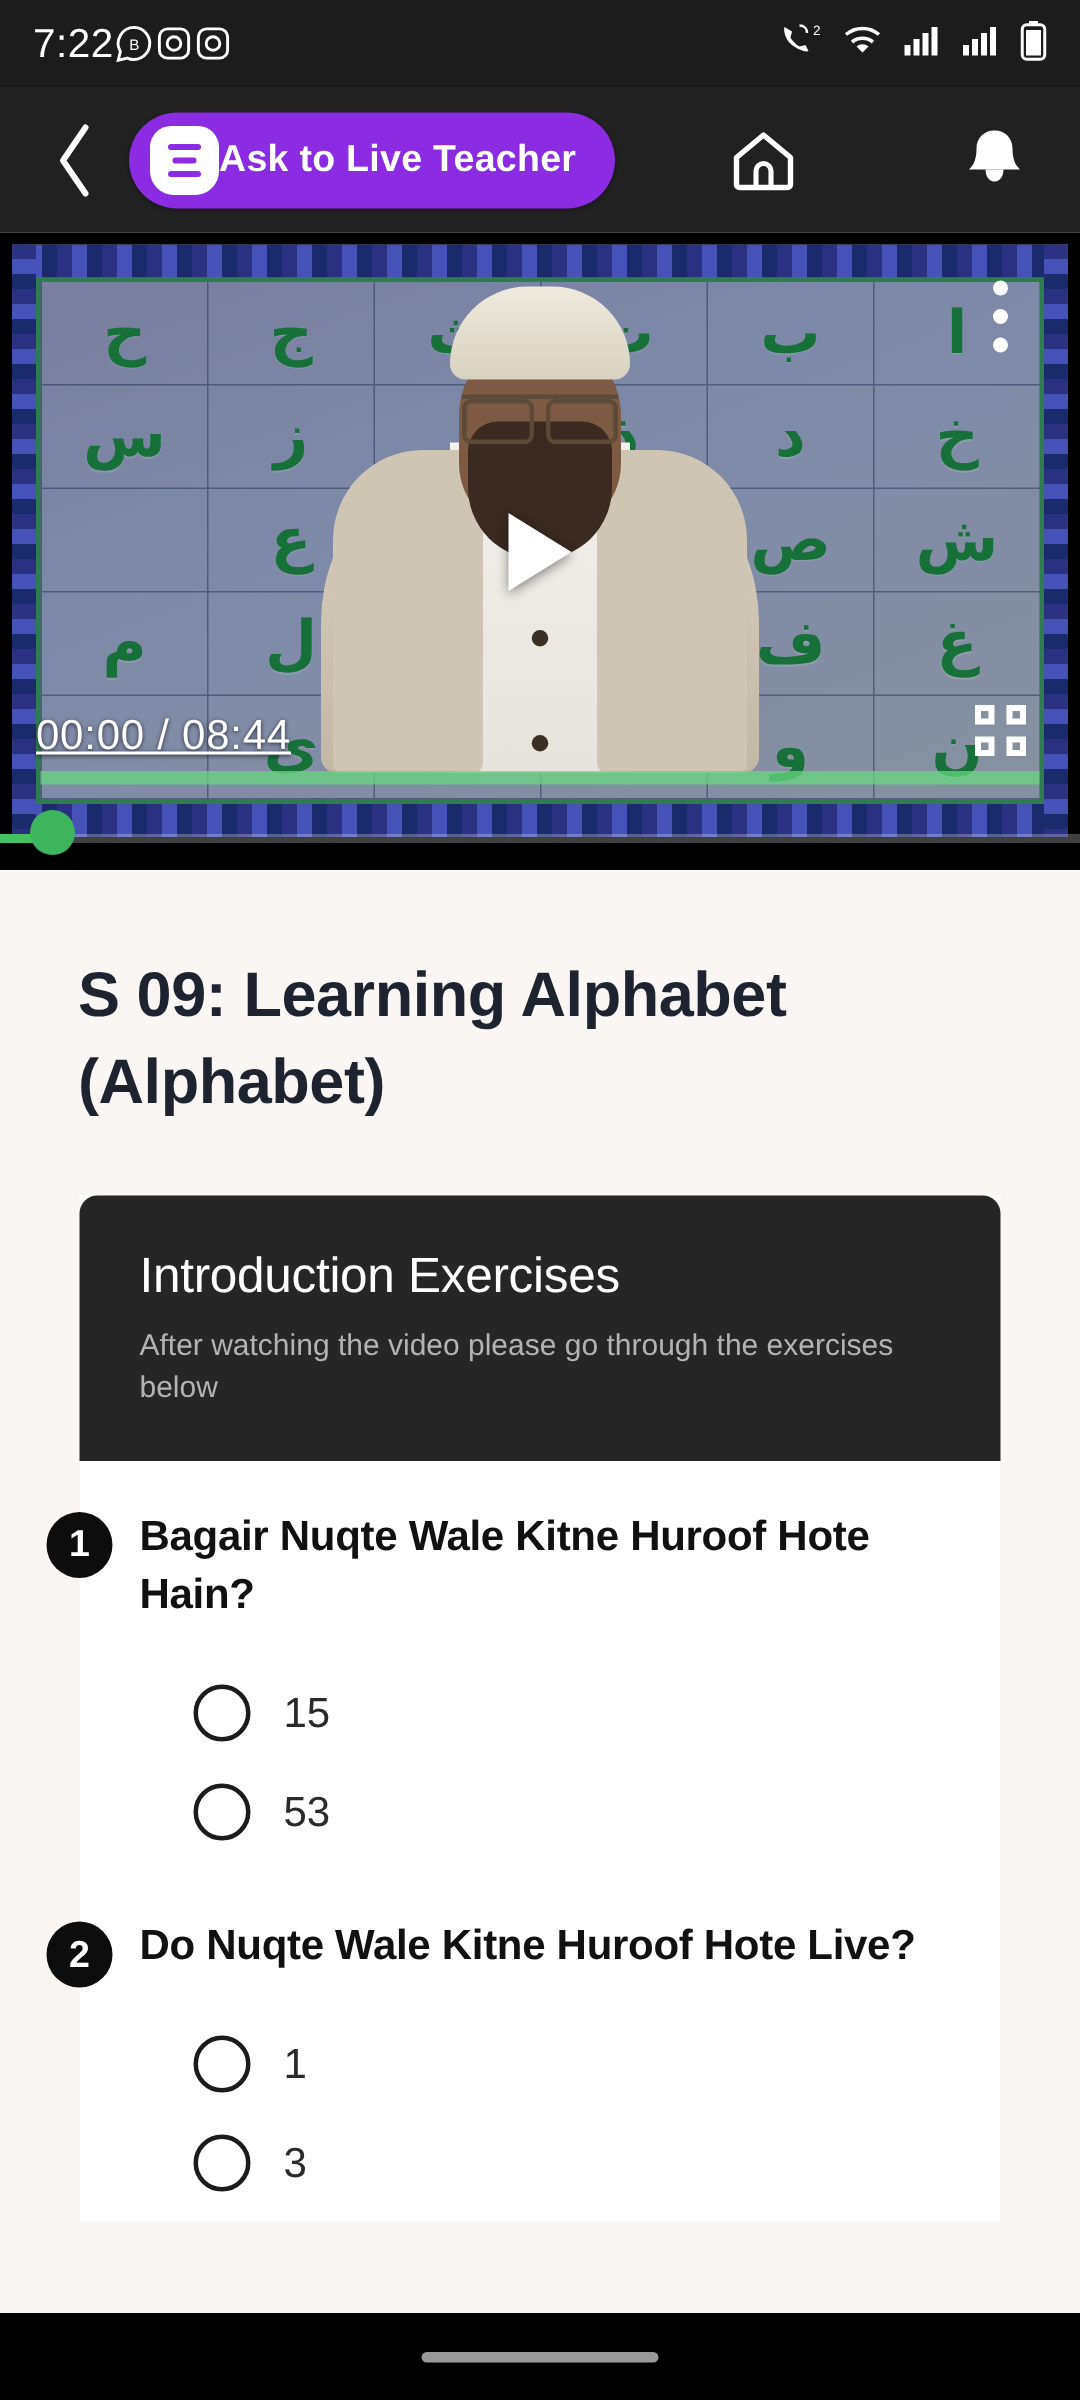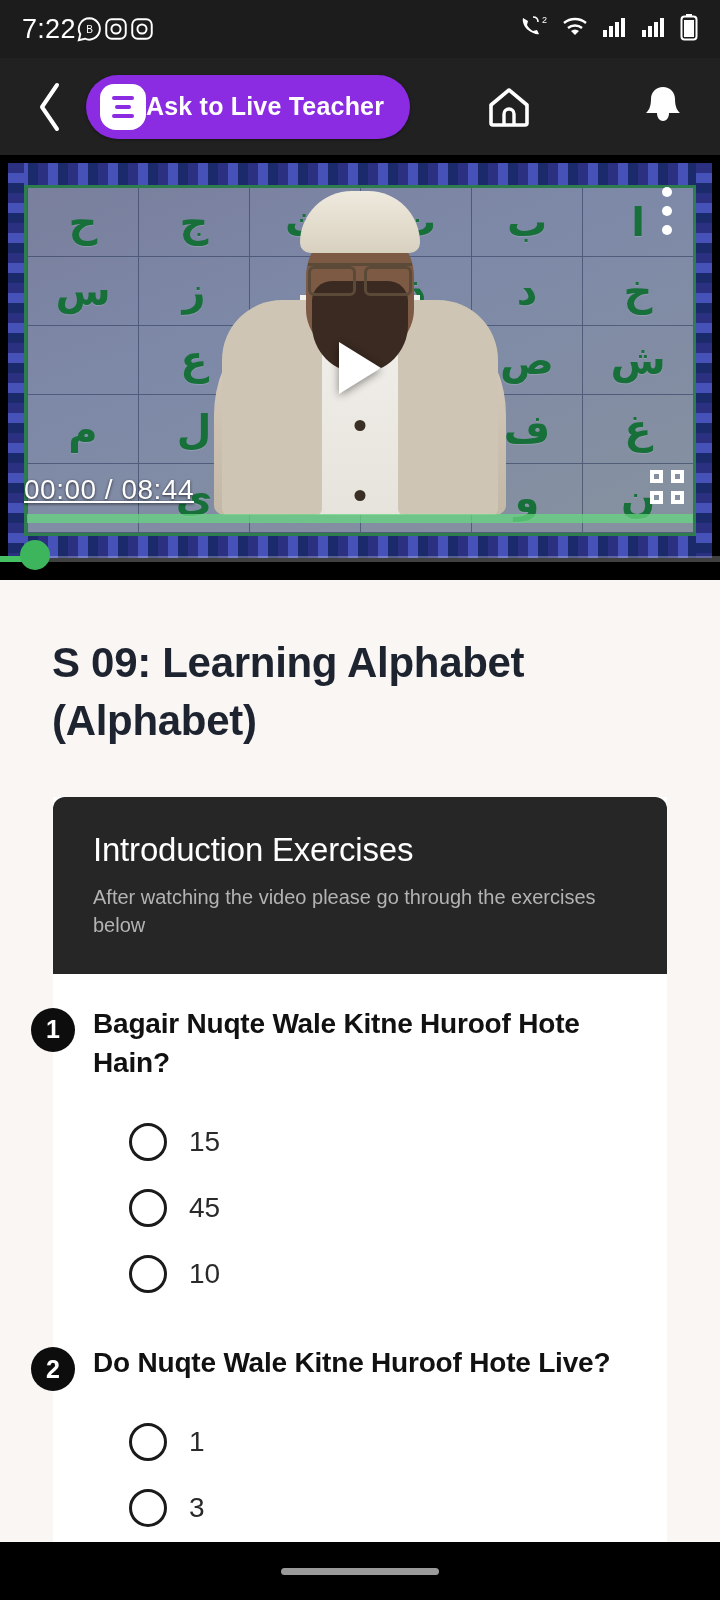--- a/index.html
+++ b/index.html
@@ -354,25 +354,21 @@
       <div class="question">
         <div class="q-badge">1</div>
         <div class="q-text">Bagair Nuqte Wale Kitne Huroof Hote Hain?</div>
         <div class="options">
           <div class="option">
             <span class="radio"></span>
             <span class="opt-label">15</span>
           </div>
           <div class="option">
             <span class="radio"></span>
-            <span class="opt-label">45</span>
-          </div>
-          <div class="option">
-            <span class="radio"></span>
-            <span class="opt-label">10</span>
+            <span class="opt-label">53</span>
           </div>
         </div>
       </div>
 
       <div class="question">
         <div class="q-badge">2</div>
         <div class="q-text">Do Nuqte Wale Kitne Huroof Hote Live?</div>
         <div class="options">
           <div class="option">
             <span class="radio"></span>

